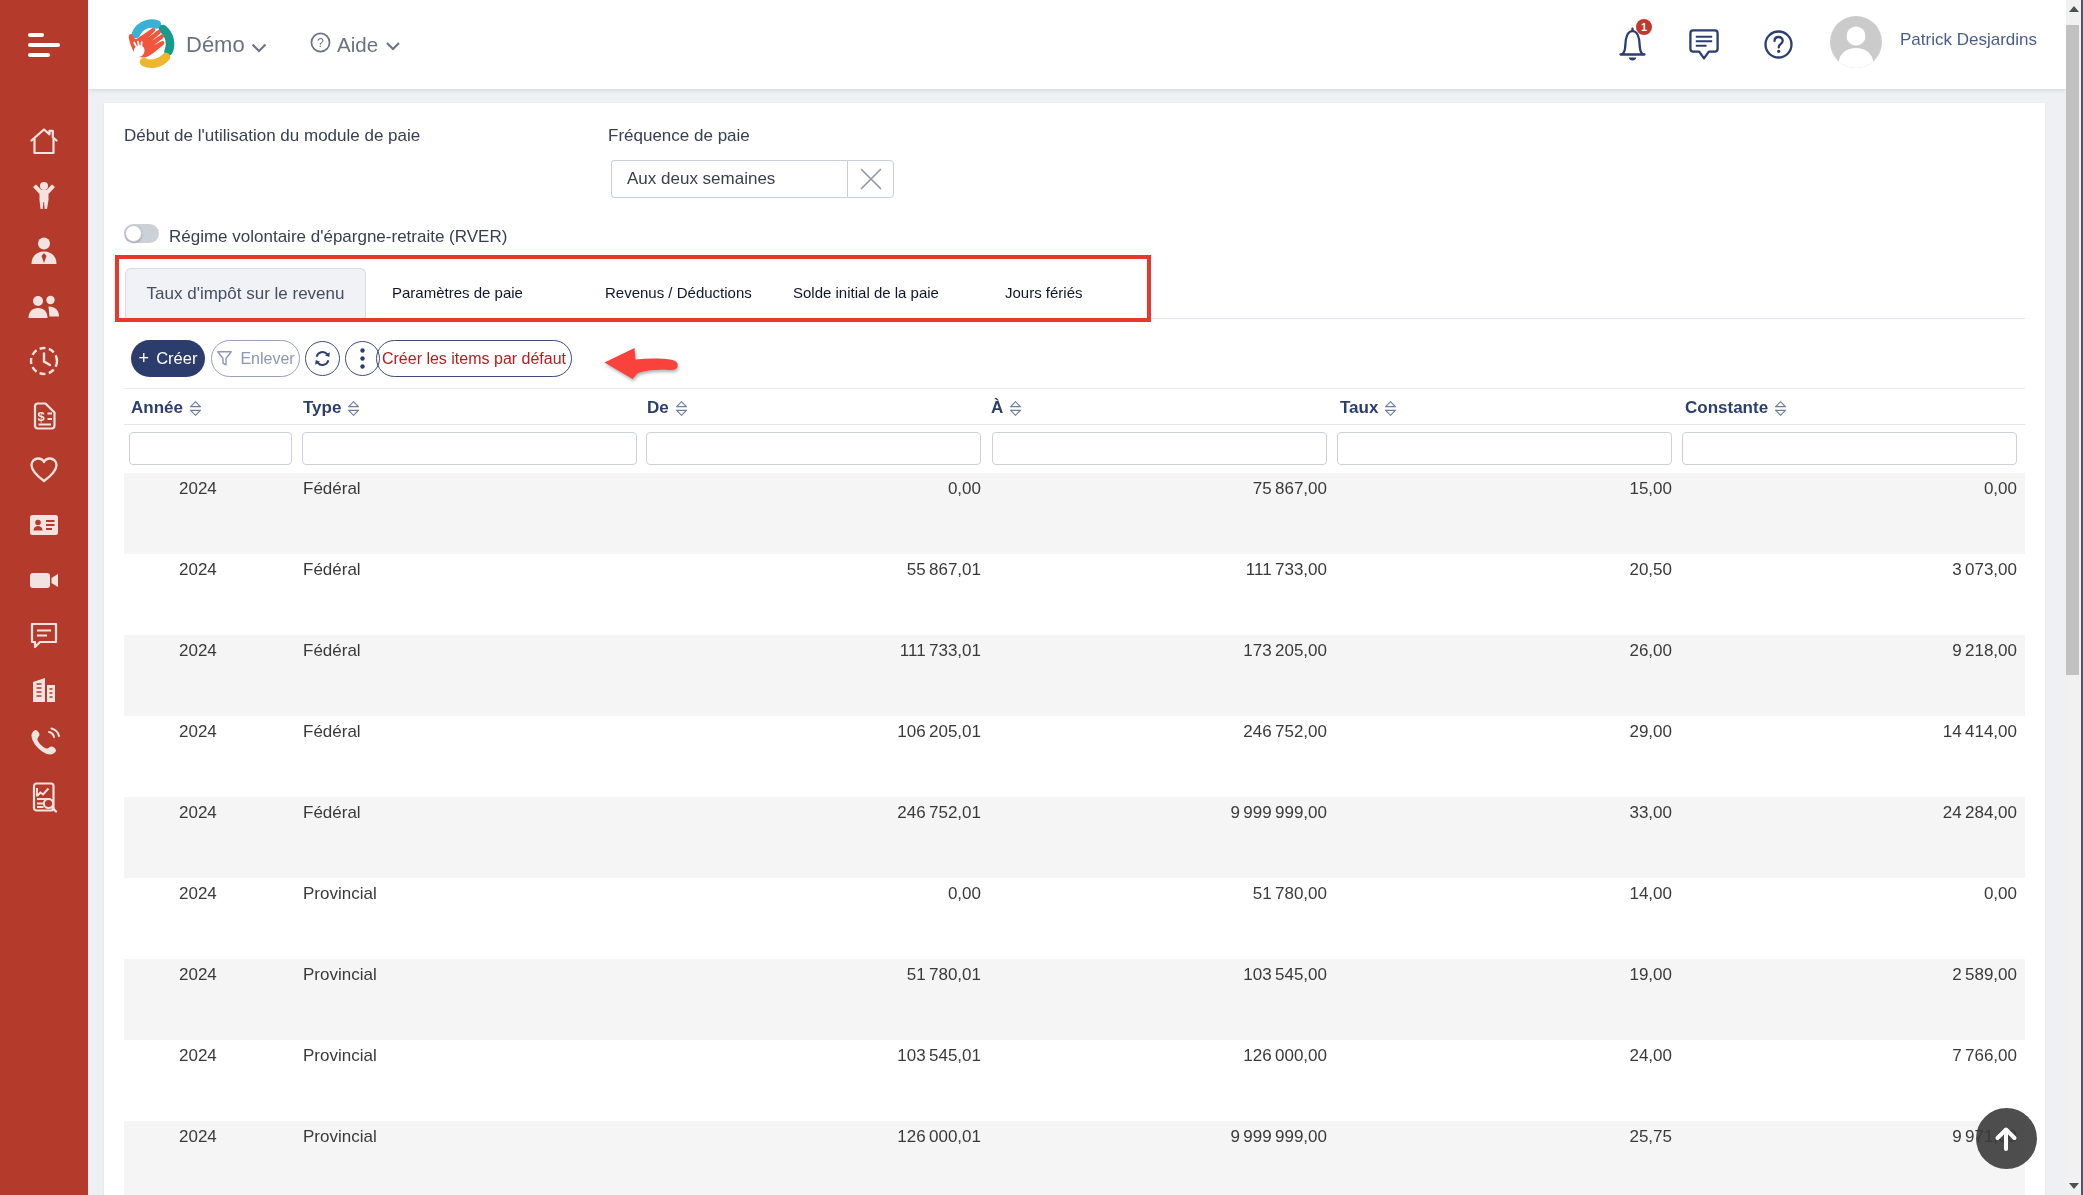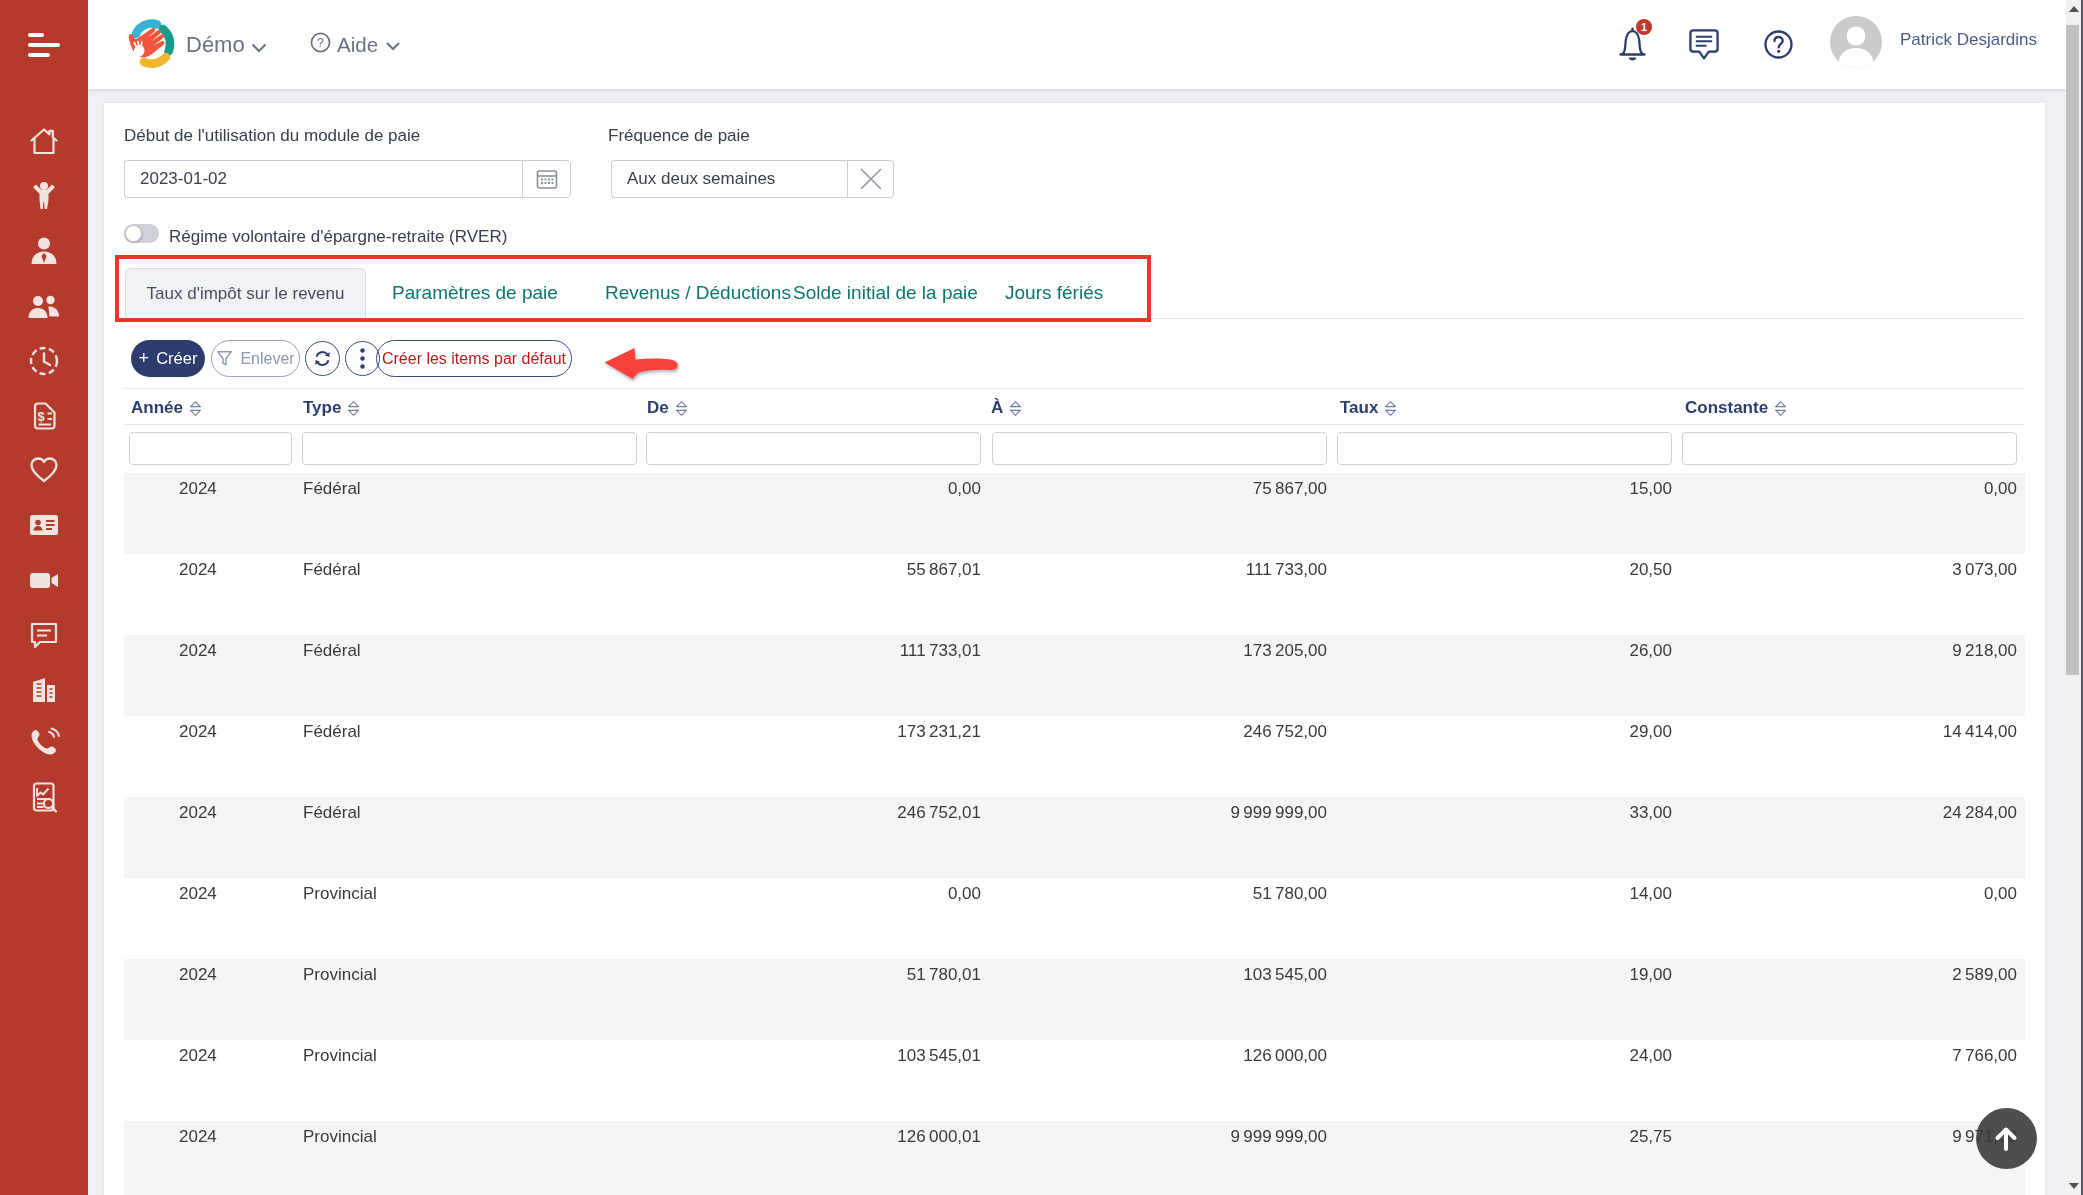--- a/index.html
+++ b/index.html
@@ -35,21 +35,21 @@
   .igroup { position:absolute; display:flex; height:38px; }
   .ifield { height:38px; border:1px solid #c8cdd6; border-right:none; border-radius:4px 0 0 4px; background:#fff; font-size:17px; color:#3a3f4a; line-height:36px; padding-left:15px; }
   .ibtn { height:38px; border:1px solid #c8cdd6; border-radius:0 4px 4px 0; background:#fff; display:flex; align-items:center; justify-content:center; }
 
   .toggle { position:absolute; left:20px; top:121px; width:35px; height:19px; border-radius:10px; background:#ccd0d7; }
   .toggle b { position:absolute; left:1px; top:1px; width:17px; height:17px; border-radius:50%; background:#fff; border:1px solid #c2c6cd; box-shadow:0 1px 2px rgba(0,0,0,.25); }
 
   .redbox { position:absolute; left:11px; top:152px; width:1036px; height:67px; border:4px solid #e8382c; z-index:3; }
   .tabline { position:absolute; left:20px; top:215px; width:1901px; height:1px; background:#e2e5e9; z-index:1; }
   .tabactive { position:absolute; left:21px; top:165px; width:241px; height:51px; background:#f0f2f5; border:1px solid #d9dce2; border-bottom:none; border-radius:6px 6px 0 0; z-index:2; text-align:center; line-height:50px; font-size:17px; color:#454e5f; }
-  .tab { position:absolute; top:165px; height:50px; line-height:50px; font-size:19px; color:#0f766e; z-index:2; }
+  .tab { position:absolute; top:165px; height:50px; line-height:50px; font-size:15px; color:#0f172a; z-index:2; }
 
   .btn { position:absolute; top:237px; height:37px; border-radius:19px; font-size:16.5px; display:flex; align-items:center; justify-content:center; }
   .b-creer { left:27px; width:74px; background:#2c3d6d; color:#fff; }
   .b-enlever { left:107px; width:89px; border:1px solid #96a1bf; color:#8c97b4; font-size:16px; }
   .b-round { top:238px; width:35px; height:35px; border-radius:50%; border:1px solid #3c4c7d; }
   .b-items { left:272px; width:196px; border:1px solid #3c4c7d; color:#b91c1c; font-size:16px; }
   .search { position:absolute; left:1452px; top:238px; width:462px; height:33px; border:1px solid #c5cbd4; border-radius:4px; font-size:16px; color:#98a0ab; line-height:31px; padding-left:13px; background:#fff; }
 
   
   .thead { position:absolute; left:20px; top:285px; width:1901px; height:37px; border-top:1px solid #e8eaee; border-bottom:1px solid #e3e6ea; }
@@ -208,39 +208,20 @@
       </svg>
   </div>
   <span class="uname">Patrick Desjardins</span>
 </div>
 
 <div class="page">
  <div class="panel">
   <span class="flabel" style="left:20px; top:23px;">Début de l'utilisation du module de paie</span>
   <span class="flabel" style="left:504px; top:23px;">Fréquence de paie</span>
 
-  <div class="igroup" style="left:20px; top:57px;">
-    <div class="ifield" style="width:398px;">2023-01-02</div>
-    <div class="ibtn" style="width:49px;">
-          <svg width="22" height="22" viewBox="0 0 22 22">
-            <rect x="1.5" y="3" width="19" height="17" rx="2" fill="none" stroke="#8a909b" stroke-width="1.6"></rect>
-            <path d="M1.5 8 L20.5 8" stroke="#8a909b" stroke-width="1.6"></path>
-            <g fill="#8a909b">
-              <rect x="5" y="10.5" width="2" height="2"></rect>
-              <rect x="8.5" y="10.5" width="2" height="2"></rect>
-              <rect x="12" y="10.5" width="2" height="2"></rect>
-              <rect x="15.5" y="10.5" width="2" height="2"></rect>
-              <rect x="5" y="14" width="2" height="2"></rect>
-              <rect x="8.5" y="14" width="2" height="2"></rect>
-              <rect x="12" y="14" width="2" height="2"></rect>
-              <rect x="15.5" y="14" width="2" height="2"></rect>
-            </g>
-          </svg>
-        </div>
-  </div>
   <div class="igroup" style="left:507px; top:57px;">
     <div class="ifield" style="width:236px;">Aux deux semaines</div>
     <div class="ibtn" style="width:47px;">
           <svg width="24" height="24" viewBox="0 0 24 24">
             <path d="M2.5 2.5 L21.5 21.5 M21.5 2.5 L2.5 21.5" stroke="#9299a3" stroke-width="1.7" stroke-linecap="round"></path>
           </svg>
         </div>
   </div>
 
   <div class="toggle">
@@ -332,21 +313,21 @@
         <span class="td tc1">2024</span>
         <span class="td tc2">Fédéral</span>
         <span class="td tr3">111 733,01</span>
         <span class="td tr4">173 205,00</span>
         <span class="td tr5">26,00</span>
         <span class="td tr6">9 218,00</span>
       </div>
   <div class="trow" style="top:613px;">
         <span class="td tc1">2024</span>
         <span class="td tc2">Fédéral</span>
-        <span class="td tr3">173 231,21</span>
+        <span class="td tr3">106 205,01</span>
         <span class="td tr4">246 752,00</span>
         <span class="td tr5">29,00</span>
         <span class="td tr6">14 414,00</span>
       </div>
   <div class="trow odd" style="top:694px;">
         <span class="td tc1">2024</span>
         <span class="td tc2">Fédéral</span>
         <span class="td tr3">246 752,01</span>
         <span class="td tr4">9 999 999,00</span>
         <span class="td tr5">33,00</span>

